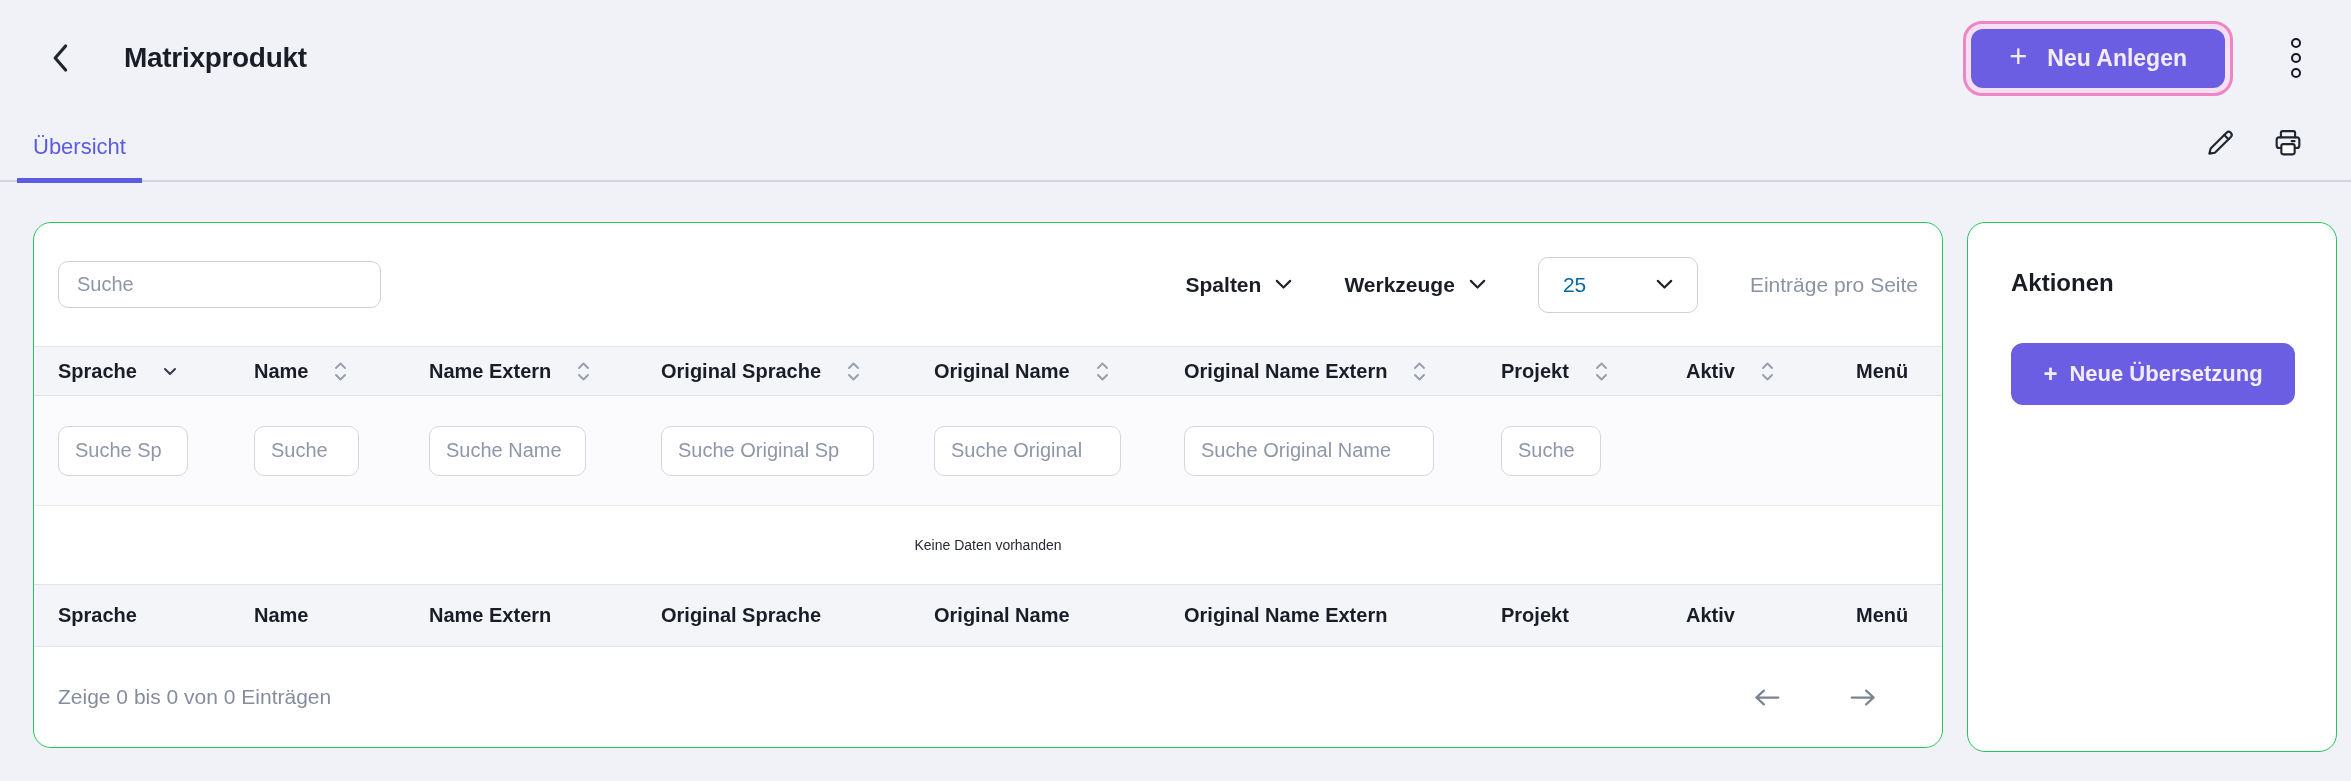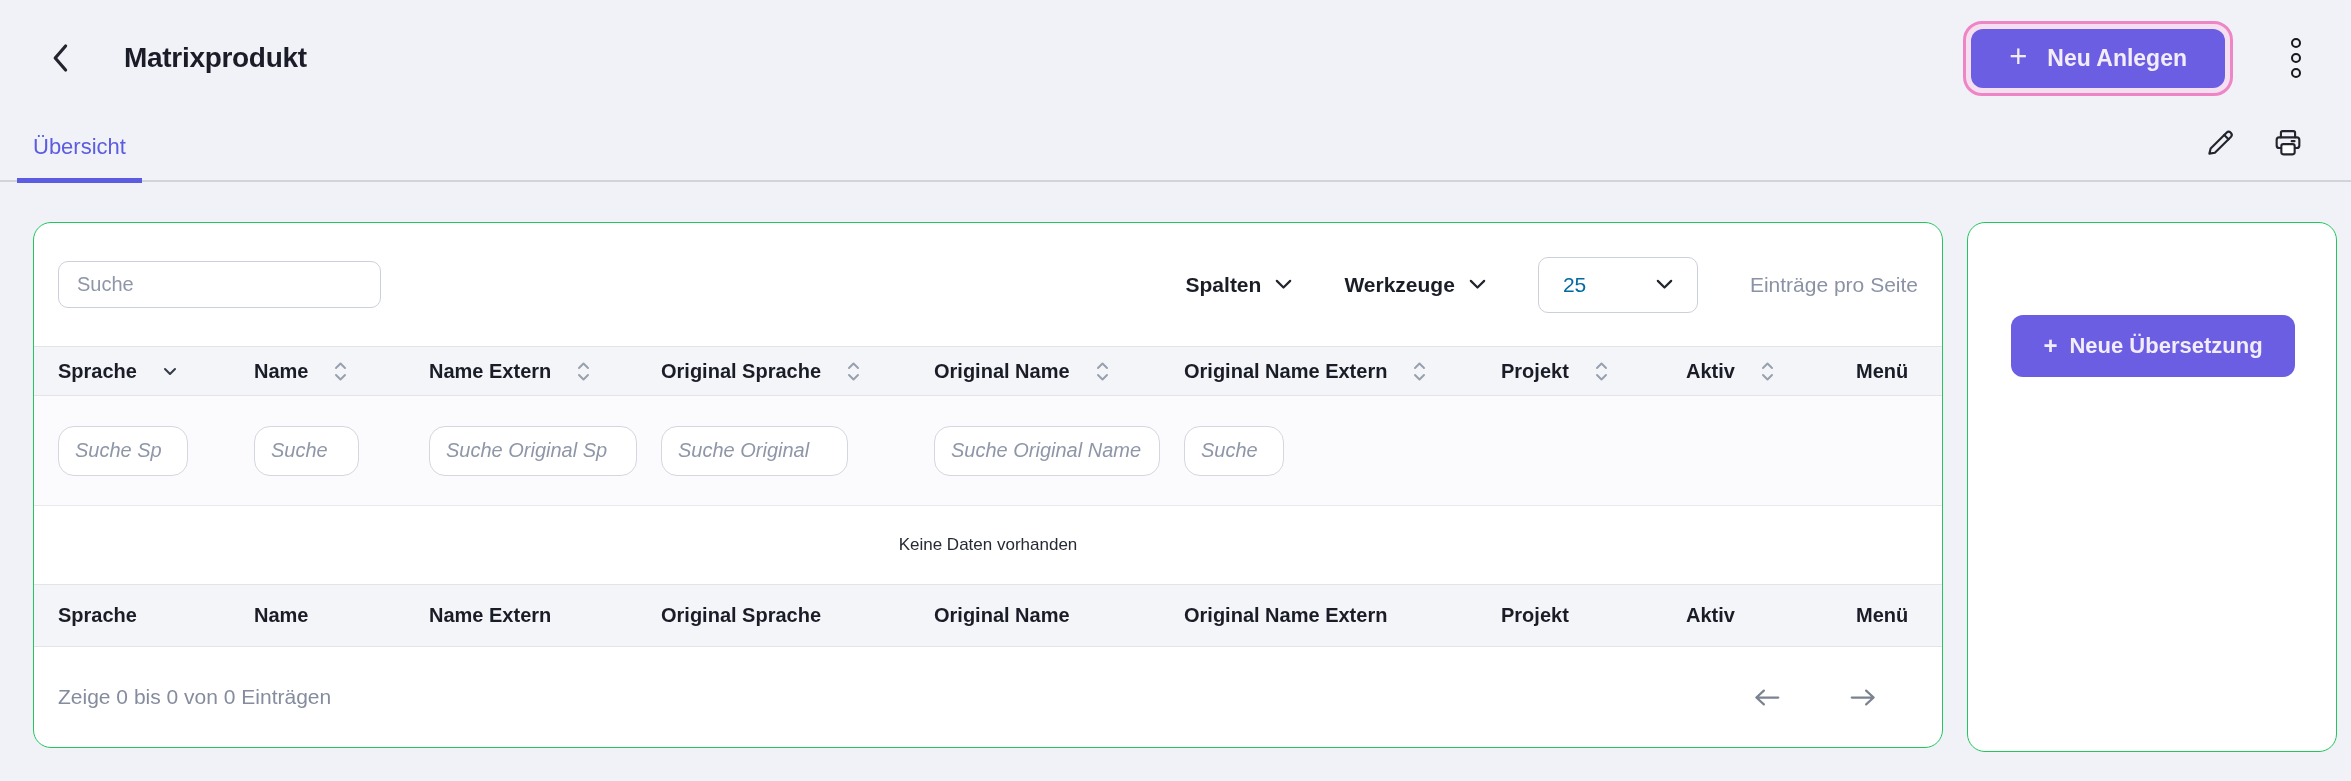--- a/index.html
+++ b/index.html
@@ -48,26 +48,26 @@
   .select-box { border: 1.5px solid #ccd0da; border-radius: 10px; height: 56px; width: 160px;
     display: flex; align-items: center; justify-content: space-between; padding: 0 24px;
     font-size: 21px; color: #0369a1; cursor: pointer; background: #fff; }
   .muted { color: #8b92a4; font-size: 21px; }
   
   .grid { display: grid; grid-template-columns: 196px 175px 232px 273px 250px 317px 185px 170px 112px; }
   .thead { background: #f4f5f8; border-top: 1px solid #e2e4e9; border-bottom: 1px solid #e2e4e9; height: 50px; }
   .th { display: flex; align-items: center; padding-left: 24px; gap: 26px; font-size: 20px; font-weight: 700; cursor: pointer; }
   .tfilter { height: 110px; background: #fbfbfd; border-bottom: 1px solid #e6e8ec; }
   .fc { display: flex; align-items: center; padding-left: 24px; }
-  .f-input { height: 50px; border: 1.5px solid #d4d7df; border-radius: 16px; background: #fff;
-    padding: 0 16px; font-size: 20px; font-family: inherit; color: #3a4050; outline: none; width: 100%; font-style: italic; }
+  .f-input { height: 50px; border: 1.5px solid #d4d7df; border-radius: 10px; background: #fff;
+    padding: 0 16px; font-size: 20px; font-family: inherit; color: #3a4050; outline: none; width: 100%; }
   .w1{max-width:130px}.w2{max-width:105px}.w3{max-width:157px}.w4{max-width:213px}
   .w5{max-width:187px}.w6{max-width:250px}.w7{max-width:120px}.w8{max-width:100px}
   .tempty { height: 78px; display: flex; align-items: center; justify-content: center;
-    font-size: 17px; color: #262a35; }
+    font-size: 14px; color: #262a35; }
   .tfoot { background: #f4f5f8; border-top: 1px solid #e2e4e9; border-bottom: 1px solid #e2e4e9; height: 63px; }
   .tf { display: flex; align-items: center; padding-left: 24px; font-size: 20px; font-weight: 700; }
   .pager { flex: 1; display: flex; align-items: center; padding: 0 60px 0 24px; }
   .pager-text { color: #858c9e; font-size: 21px; }
   .pager-arrows { margin-left: auto; display: flex; gap: 58px; }
   .arrow-btn { background: none; border: none; cursor: pointer; display: flex; padding: 4px; }
   
   .side-card { width: 370px; height: 530px; padding: 46px 43px; }
   .side-title { font-size: 24px; font-weight: 700; color: #191c25; }
   .btn-translate { margin-top: 46px; width: 284px; height: 62px; font-size: 22px; gap: 12px; }
@@ -238,20 +238,23 @@
     </div>
 
     <div class="grid tfilter">
       <div class="fc">
           <input class="f-input w1" type="text" placeholder="Suche Sp" style="">
         </div>
       <div class="fc">
           <input class="f-input w2" type="text" placeholder="Suche" style="">
         </div>
       <div class="fc">
+          <input class="f-input w3" type="text" placeholder="Suche Name" style="">
+        </div>
+      <div class="fc">
           <input class="f-input w4" type="text" placeholder="Suche Original Sp" style="">
         </div>
       <div class="fc">
           <input class="f-input w5" type="text" placeholder="Suche Original" style="">
         </div>
       <div class="fc">
           <input class="f-input w6" type="text" placeholder="Suche Original Name" style="">
         </div>
       <div class="fc">
           <input class="f-input w8" type="text" placeholder="Suche" style="">
@@ -288,19 +291,20 @@
             <svg width="30" height="21" viewBox="0 0 24 16" fill="none" stroke="#7b8290" stroke-width="1.8" stroke-linecap="round" stroke-linejoin="round">
                 <path d="M3 8 H20.5 M20.5 8 L14.5 2.5 M20.5 8 L14.5 13.5"></path>
               </svg>
           </span>
         </button>
       </div>
     </div>
   </section>
 
   <aside class="card side-card">
+    <h2 class="side-title">Aktionen</h2>
     <button class="btn-primary btn-translate">
       <span class="plus">+</span>
       <span>Neue Übersetzung</span>
     </button>
   </aside>
 
 </div>
 
 </body></html>

